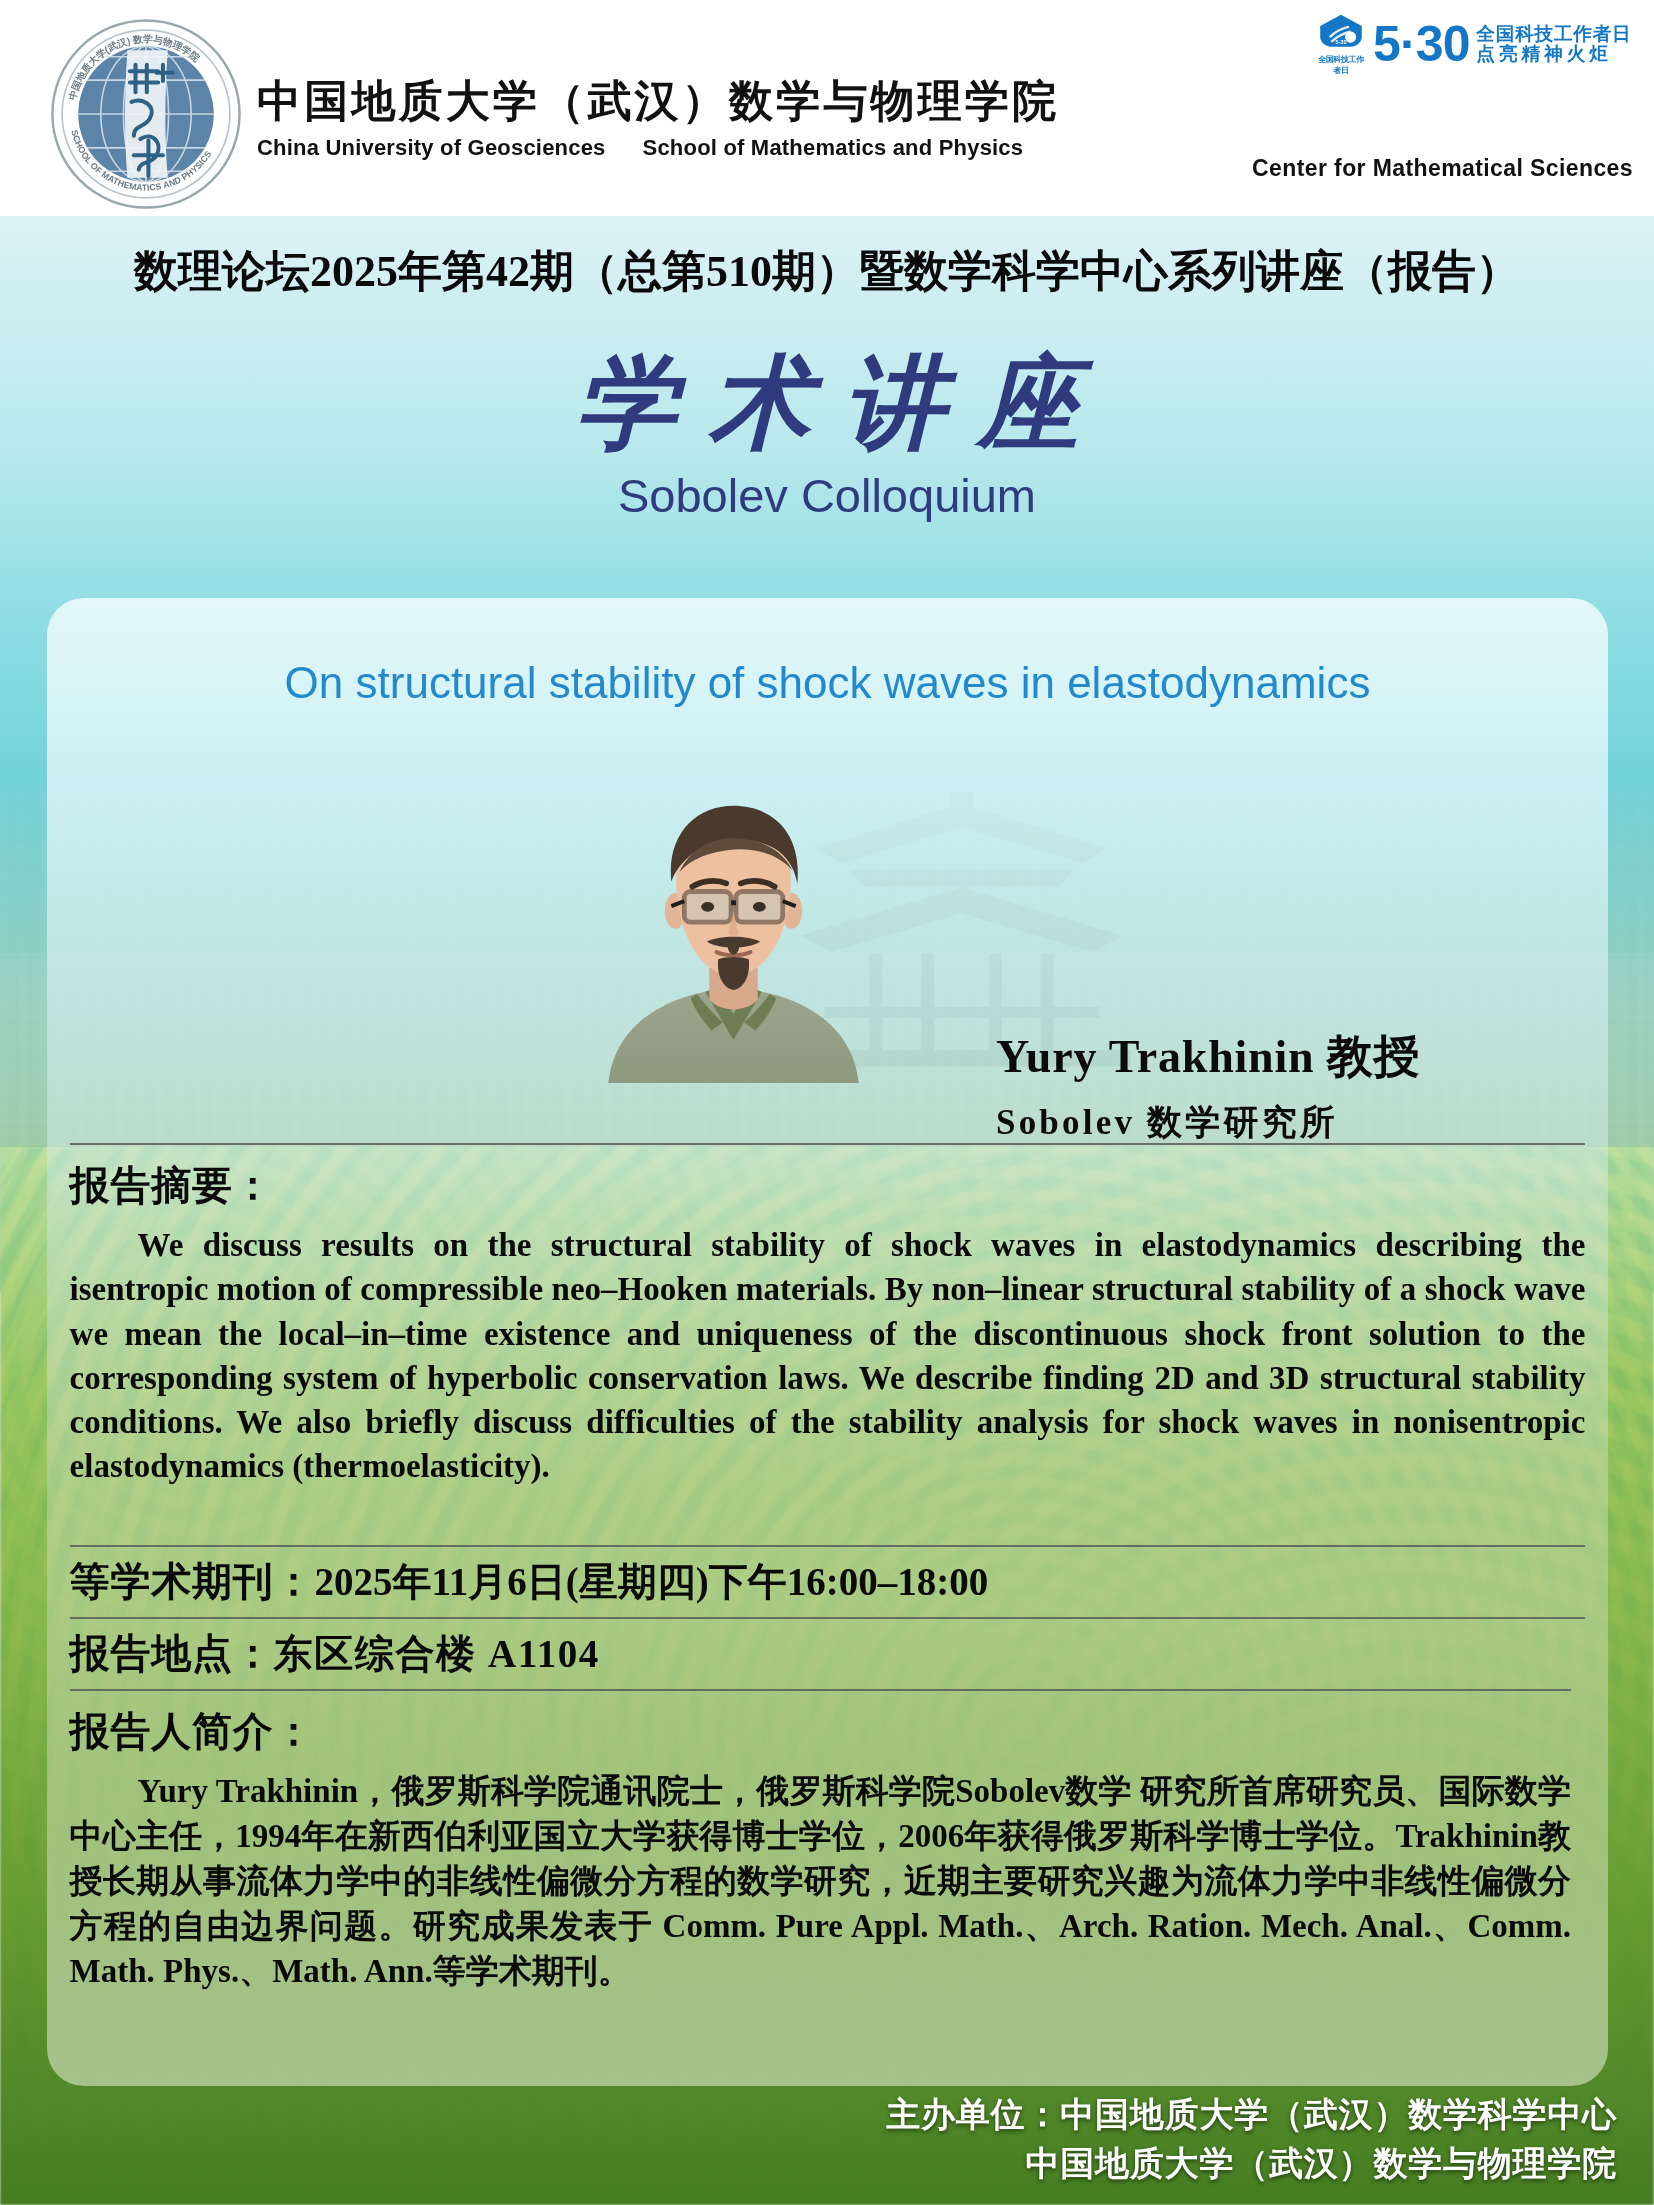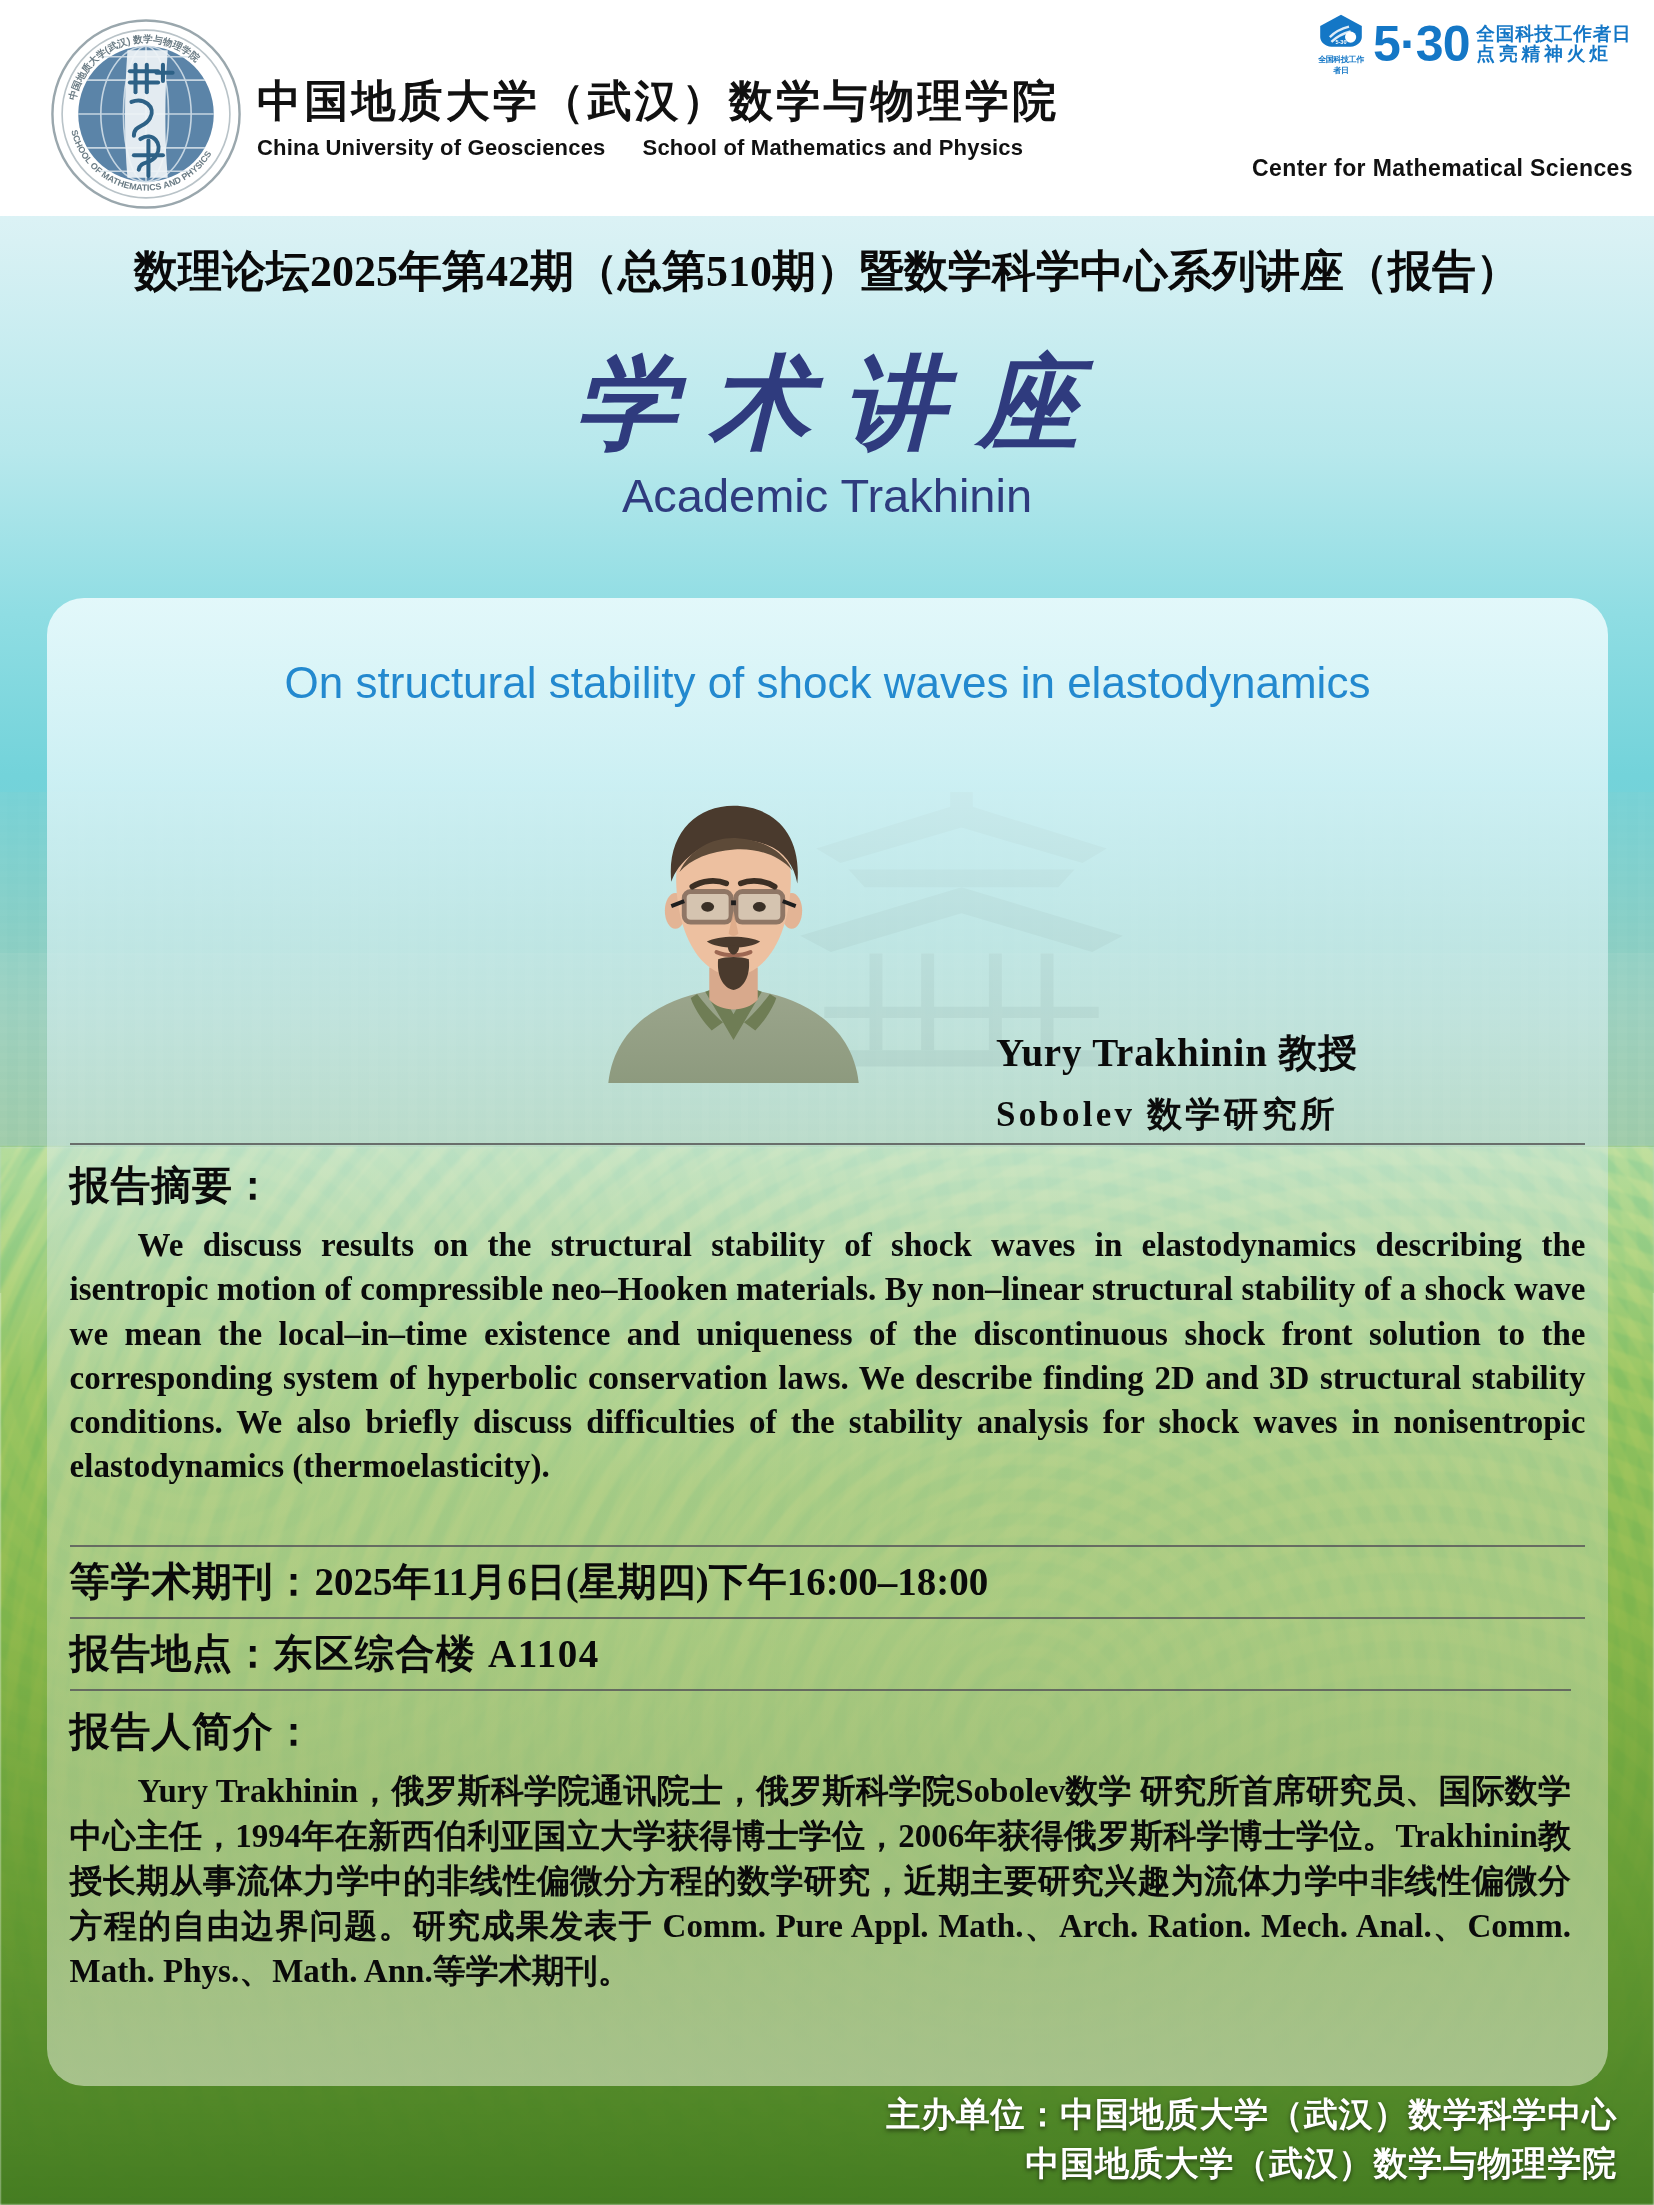--- a/index.html
+++ b/index.html
@@ -145,21 +145,21 @@
 
   
   .photo {
     position: absolute; left: 529px; top: 162px; width: 315px; height: 295px;
   }
   .speaker-lines {
     position: absolute; left: 949px; top: 400px;
     font-family: "Liberation Serif", "DejaVu Serif", serif;
     color: #0b0b0b;
   }
-  .speaker-name { font-size: 39px; font-weight: 700; letter-spacing: 0.8px; white-space: nowrap; }
+  .speaker-name { font-size: 46px; font-weight: 700; letter-spacing: 0.8px; white-space: nowrap; }
   .speaker-inst { font-size: 35px; font-weight: 700; letter-spacing: 3.2px; margin-top: 11.3px; white-space: nowrap; }
 
   .divider { height: 2.4px; background: #5a5a5a; opacity: 0.85; }
 
   
   .sec-label {
     font-size: 40px; font-weight: 700; color: #0a0a0a; letter-spacing: 0.8px;
     white-space: nowrap;
   }
   .body-serif {
@@ -296,21 +296,21 @@
       </div>
     </div>
     <div class="cms-en">Center for Mathematical Sciences</div>
   </div>
 </div>
 
 <div class="forum-title">数理论坛2025年第42期（总第510期）暨数学科学中心系列讲座（报告）</div>
 
 <div class="calli-wrap">
   <div class="calli">学术讲座</div>
-  <div class="calli-en">Academic Trakhinin</div>
+  <div class="calli-en">Sobolev Colloquium</div>
 </div>
 
 <div class="card">
   <div class="card-inner">
 
     <div class="talk-title">On structural stability of shock waves in elastodynamics</div>
 
     <div class="photo">
       <svg viewBox="0 0 390 365" width="315" height="295">
         <defs>

